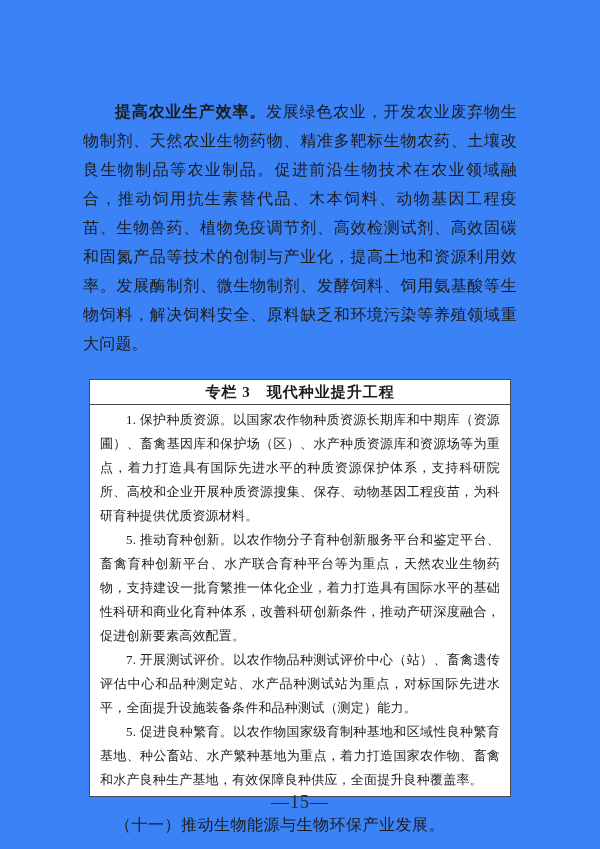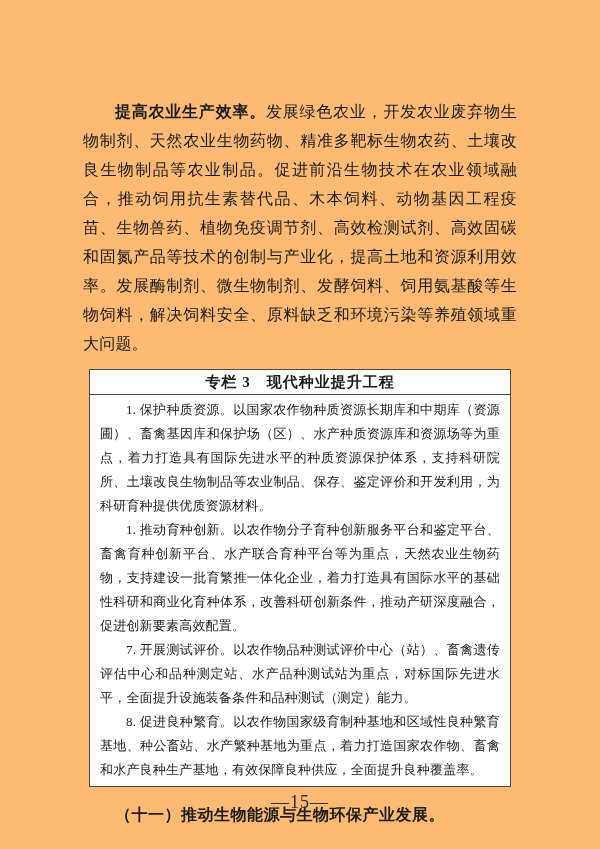--- a/index.html
+++ b/index.html
@@ -1,21 +1,21 @@
 <!DOCTYPE html>
 <html><head>
 <meta charset="utf-8">
 <style>
   html, body { margin: 0; padding: 0; background: #e8e8e8; }
   .page {
     position: relative;
     width: 600px;
     height: 849px;
     margin: 0 auto;
-    background: #fdba74;
+    background: #3b82f6;
     font-family: "Liberation Serif", "DejaVu Serif", serif;
     color: #1c1c1c;
     overflow: hidden;
   }
   .content {
     position: absolute;
     left: 83px;
     right: 83px;
     top: 0;
   }
@@ -23,21 +23,21 @@
     margin: 97px 0 0 0;
     font-size: 16px;
     line-height: 29px;
     text-align: justify;
     text-indent: 2em;
     letter-spacing: 0.2px;
   }
   .main-para .lead { font-weight: bold; }
   .column-box {
     width: 420px;
-    margin: 11px auto 0 auto;
+    margin: 21px auto 0 auto;
     border: 1px solid #4a4a4a;
     background: #ffffff;
   }
   .column-box-title {
     height: 24px;
     line-height: 24px;
     text-align: center;
     font-weight: bold;
     font-size: 15px;
     letter-spacing: 1px;
@@ -49,21 +49,21 @@
     font-size: 13px;
     line-height: 24px;
     text-align: justify;
     text-indent: 2em;
     letter-spacing: 0.2px;
   }
   .box-item .lead { font-weight: normal; }
   .section-heading {
     margin: 15px 0 0 0;
     font-size: 16px;
-    font-weight: bold;
+    font-weight: normal;
     line-height: 25px;
     text-indent: 2em;
     letter-spacing: 0.5px;
   }
   .page-number {
     position: absolute;
     left: 0;
     right: 0;
     top: 792px;
     text-align: center;
@@ -77,27 +77,27 @@
 
 <div class="page">
   <div class="content">
 
     <p class="main-para"><span class="lead">提高农业生产效率。</span><span>发展绿色农业，开发农业废弃物生物制剂、天然农业生物药物、精准多靶标生物农药、土壤改良生物制品等农业制品。促进前沿生物技术在农业领域融合，推动饲用抗生素替代品、木本饲料、动物基因工程疫苗、生物兽药、植物免疫调节剂、高效检测试剂、高效固碳和固氮产品等技术的创制与产业化，提高土地和资源利用效率。发展酶制剂、微生物制剂、发酵饲料、饲用氨基酸等生物饲料，解决饲料安全、原料缺乏和环境污染等养殖领域重大问题。</span></p>
 
     <div class="column-box">
       <div class="column-box-title">专栏 3　现代种业提升工程</div>
       <div class="column-box-body">
 
-        <p class="box-item"><span class="lead">1. 保护种质资源。</span><span>以国家农作物种质资源长期库和中期库（资源圃）、畜禽基因库和保护场（区）、水产种质资源库和资源场等为重点，着力打造具有国际先进水平的种质资源保护体系，支持科研院所、土壤改良生物制品等农业制品、保存、鉴定评价和开发利用，为科研育种提供优质资源材料。</span></p>
+        <p class="box-item"><span class="lead">1. 保护种质资源。</span><span>以国家农作物种质资源长期库和中期库（资源圃）、畜禽基因库和保护场（区）、水产种质资源库和资源场等为重点，着力打造具有国际先进水平的种质资源保护体系，支持科研院所、高校和企业开展种质资源搜集、保存、动物基因工程疫苗，为科研育种提供优质资源材料。</span></p>
 
-        <p class="box-item"><span class="lead">1. 推动育种创新。</span><span>以农作物分子育种创新服务平台和鉴定平台、畜禽育种创新平台、水产联合育种平台等为重点，天然农业生物药物，支持建设一批育繁推一体化企业，着力打造具有国际水平的基础性科研和商业化育种体系，改善科研创新条件，推动产研深度融合，促进创新要素高效配置。</span></p>
+        <p class="box-item"><span class="lead">5. 推动育种创新。</span><span>以农作物分子育种创新服务平台和鉴定平台、畜禽育种创新平台、水产联合育种平台等为重点，天然农业生物药物，支持建设一批育繁推一体化企业，着力打造具有国际水平的基础性科研和商业化育种体系，改善科研创新条件，推动产研深度融合，促进创新要素高效配置。</span></p>
 
         <p class="box-item"><span class="lead">7. 开展测试评价。</span><span>以农作物品种测试评价中心（站）、畜禽遗传评估中心和品种测定站、水产品种测试站为重点，对标国际先进水平，全面提升设施装备条件和品种测试（测定）能力。</span></p>
 
-        <p class="box-item"><span class="lead">8. 促进良种繁育。</span><span>以农作物国家级育制种基地和区域性良种繁育基地、种公畜站、水产繁种基地为重点，着力打造国家农作物、畜禽和水产良种生产基地，有效保障良种供应，全面提升良种覆盖率。</span></p>
+        <p class="box-item"><span class="lead">5. 促进良种繁育。</span><span>以农作物国家级育制种基地和区域性良种繁育基地、种公畜站、水产繁种基地为重点，着力打造国家农作物、畜禽和水产良种生产基地，有效保障良种供应，全面提升良种覆盖率。</span></p>
 
       </div>
     </div>
 
     <p class="section-heading">（十一）推动生物能源与生物环保产业发展。</p>
 
   </div>
 
   <div class="page-number">—15—</div>
 </div>

